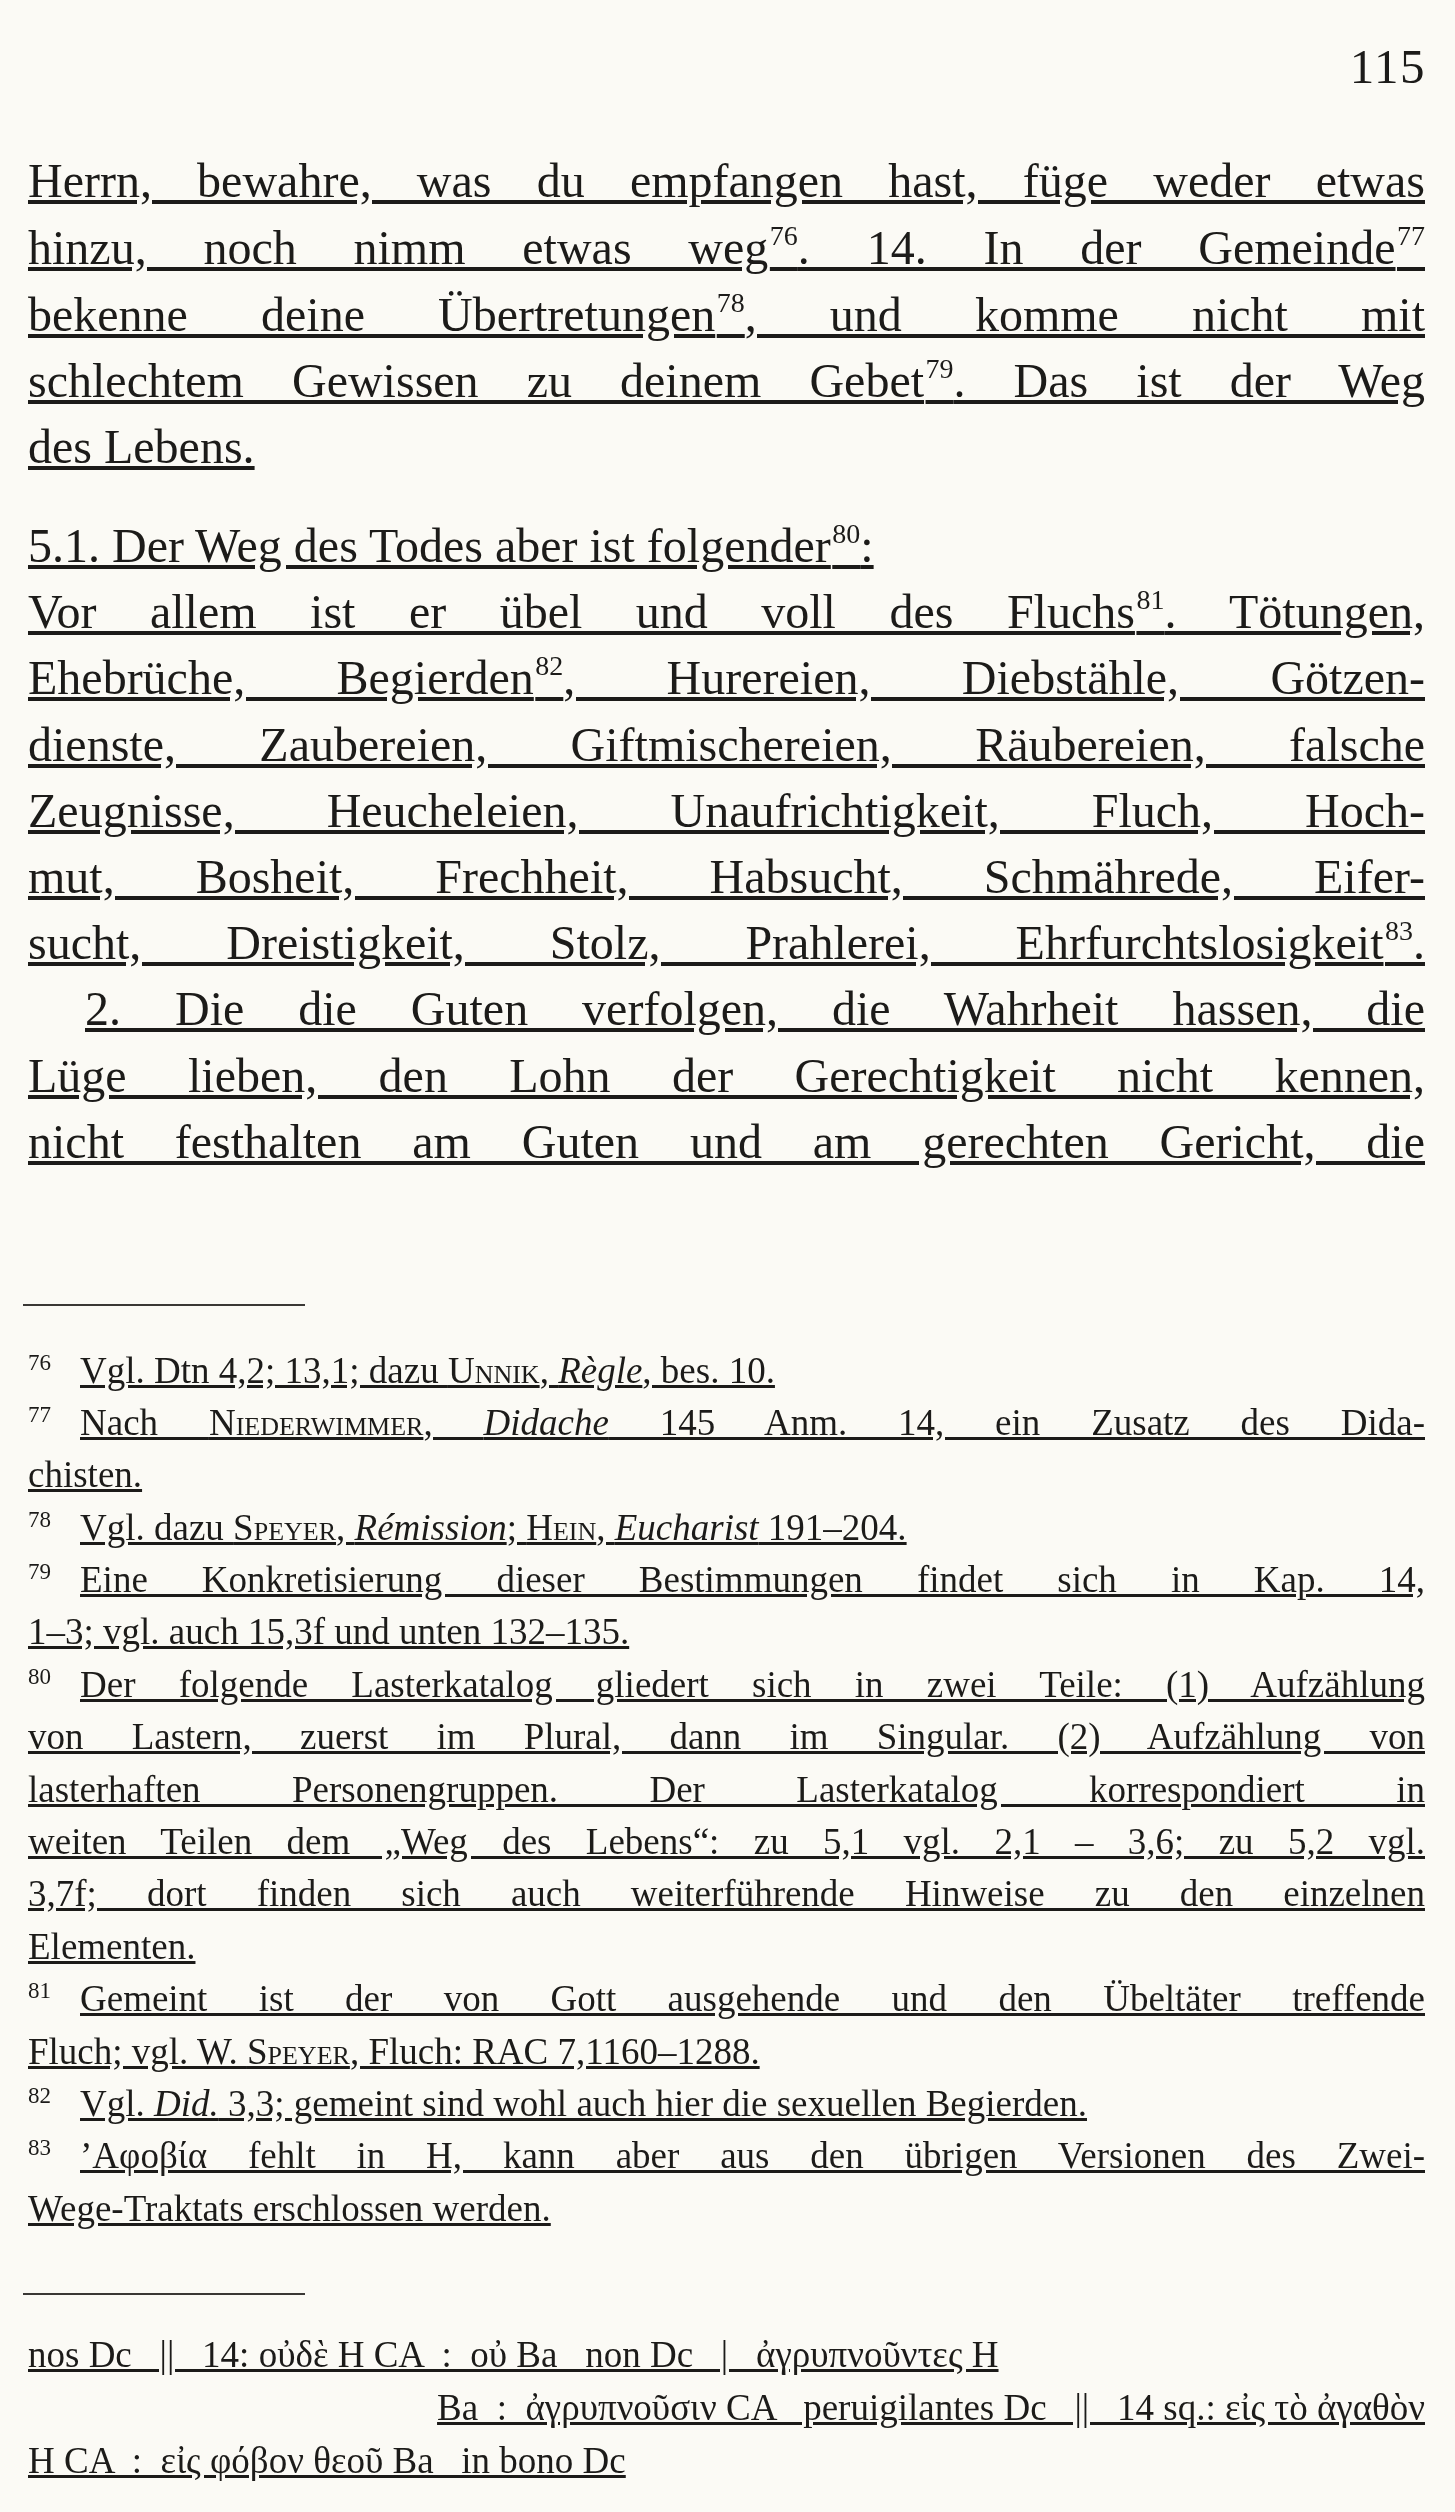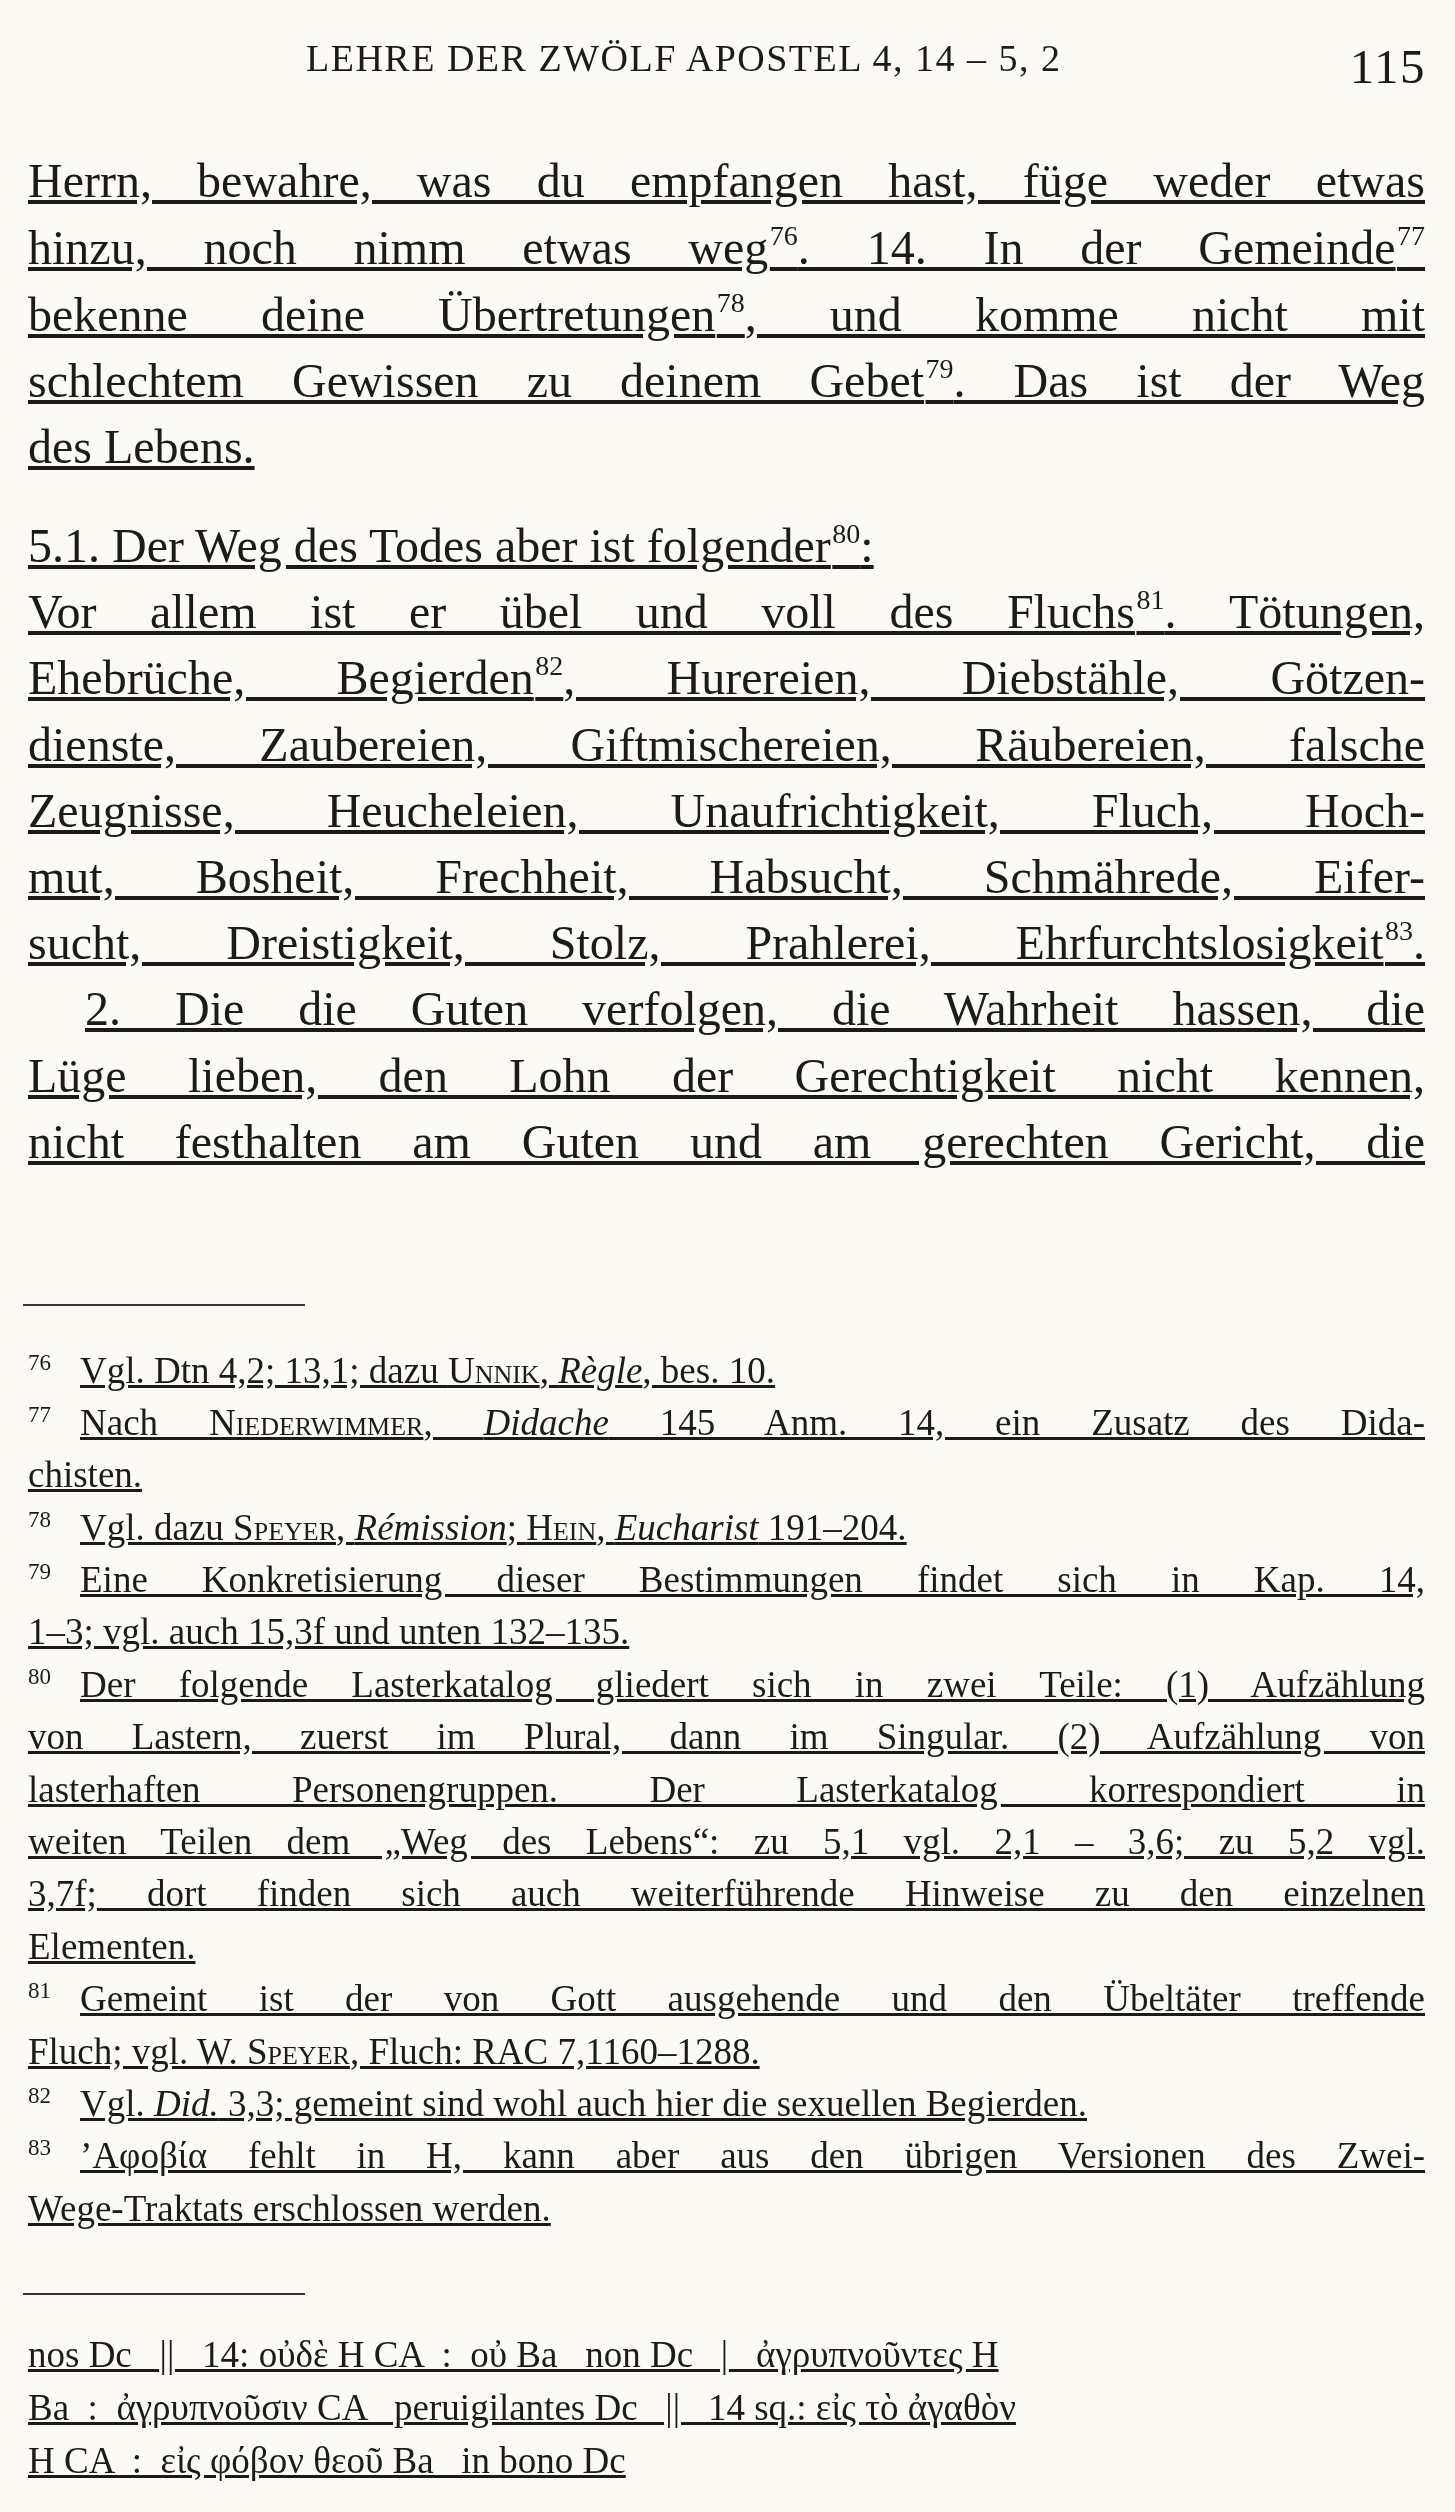--- a/index.html
+++ b/index.html
@@ -37,21 +37,20 @@
     font-size: 23px; position: relative; top: -13px; display: inline-block; width: 52px;
   }
   .sc { font-variant: small-caps; text-align: center; }
   .it { font-style: italic; }
   .app .line { font-size: 37px; height: 53px; line-height: 53px; }
 </style>
 </head>
 <body>
 
 <header class="page-header">
-  <span class="running-title">LEHRE DER ZWÖLF APOSTEL 4, 14 – 5, 2</span>
   <span class="page-number">115</span>
 </header>
 
 <section class="main">
   <div class="line j" style="top:148px"><span>Herrn, bewahre, was du empfangen hast, füge weder etwas</span></div>
   <div class="line j" style="top:215px"><span>hinzu, noch nimm etwas weg</span><sup class="fn">76</sup><span>. 14. In der Gemeinde</span><sup class="fn">77</sup></div>
   <div class="line j" style="top:282px"><span>bekenne deine Übertretungen</span><sup class="fn">78</sup><span>, und komme nicht mit</span></div>
   <div class="line j" style="top:348px"><span>schlechtem Gewissen zu deinem Gebet</span><sup class="fn">79</sup><span>. Das ist der Weg</span></div>
   <div class="line" style="top:414px"><span>des Lebens.</span></div>
 
@@ -94,16 +93,16 @@
   <div class="line" style="top:2078px"><span class="fnum">82</span><span>Vgl. </span><span class="it">Did.</span><span> 3,3; gemeint sind wohl auch hier die sexuellen Begierden.</span></div>
 
   <div class="line j" style="top:2130px"><span class="fnum">83</span><span>’Αφοβία fehlt in H, kann aber aus den übrigen Versionen des Zwei-</span></div>
   <div class="line" style="top:2183px"><span>Wege-Traktats erschlossen werden.</span></div>
 </section>
 
 <div class="rule" style="top:2293px"></div>
 
 <section class="app">
   <div class="line" style="top:2328px; white-space: pre;">nos Dc   ||   14: οὐδὲ H CA  :  οὐ Ba   non Dc   |   ἀγρυπνοῦντες H</div>
-  <div class="line" style="top:2381px; white-space: pre;">Ba  :  ἀγρυπνοῦσιν CA   peruigilantes Dc   ||   14 sq.: εἰς τὸ ἀγαθὸν</div>
+  <div class="line" style="top:2381px; white-space: pre; text-align: right;">Ba  :  ἀγρυπνοῦσιν CA   peruigilantes Dc   ||   14 sq.: εἰς τὸ ἀγαθὸν</div>
   <div class="line" style="top:2434px; white-space: pre;">H CA  :  εἰς φόβον θεοῦ Ba   in bono Dc</div>
 </section>
 
 
 </body></html>

